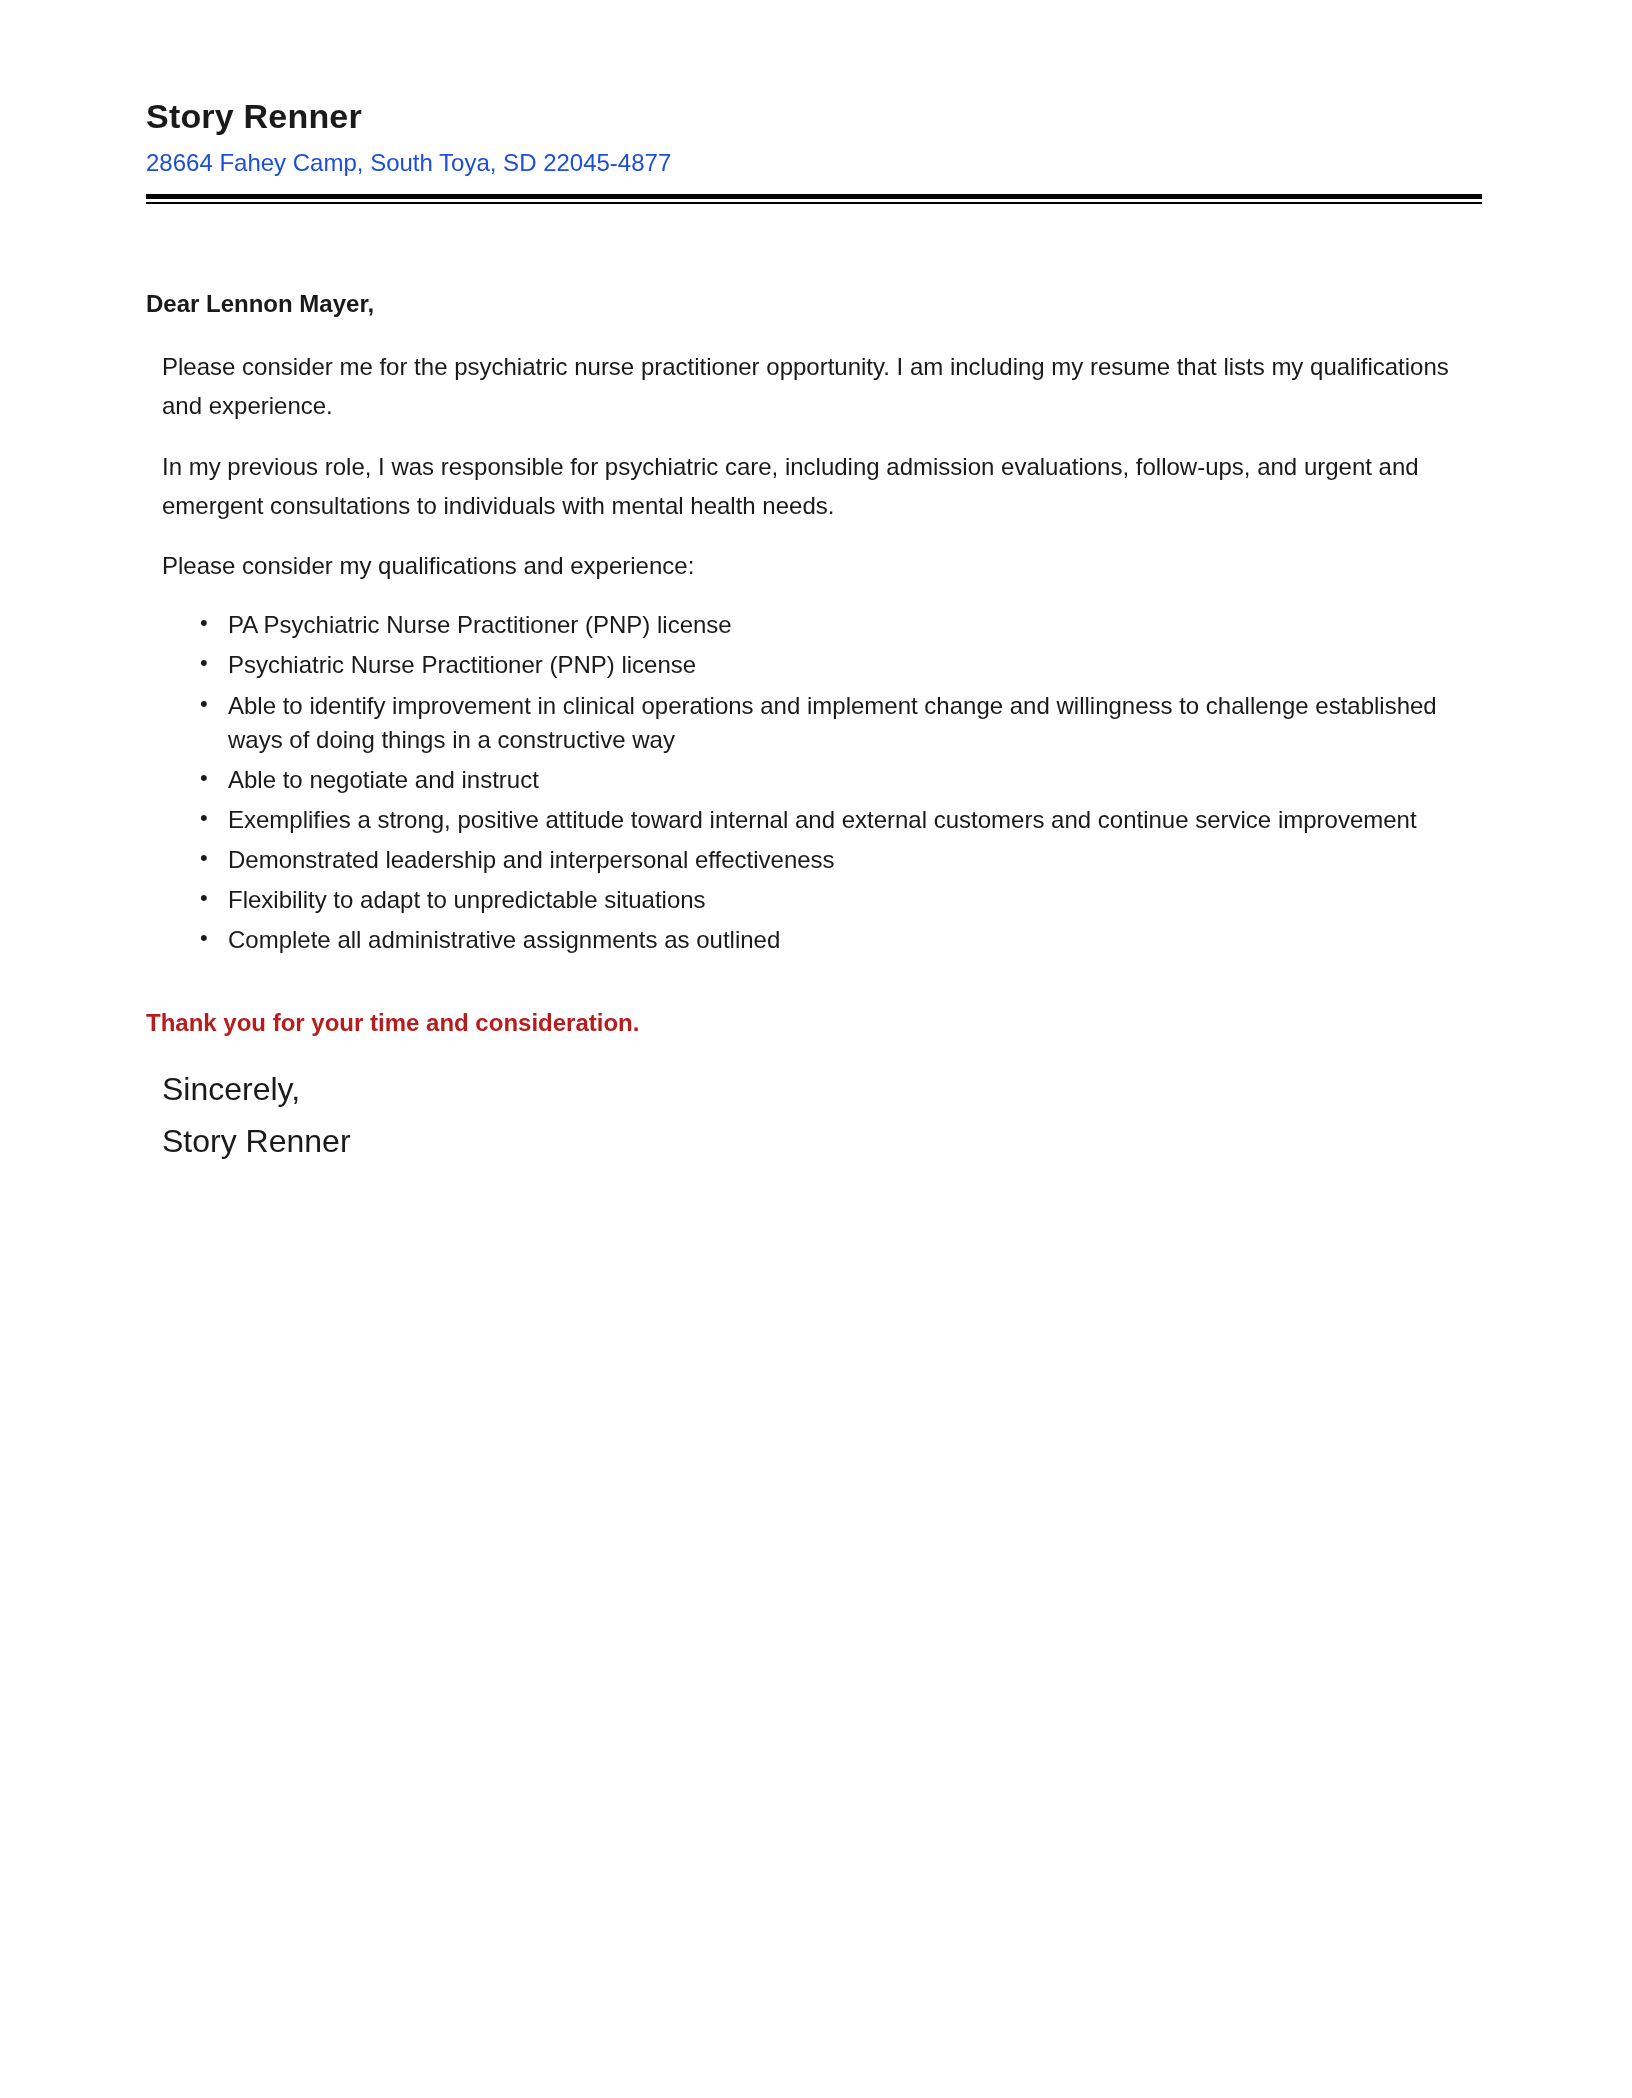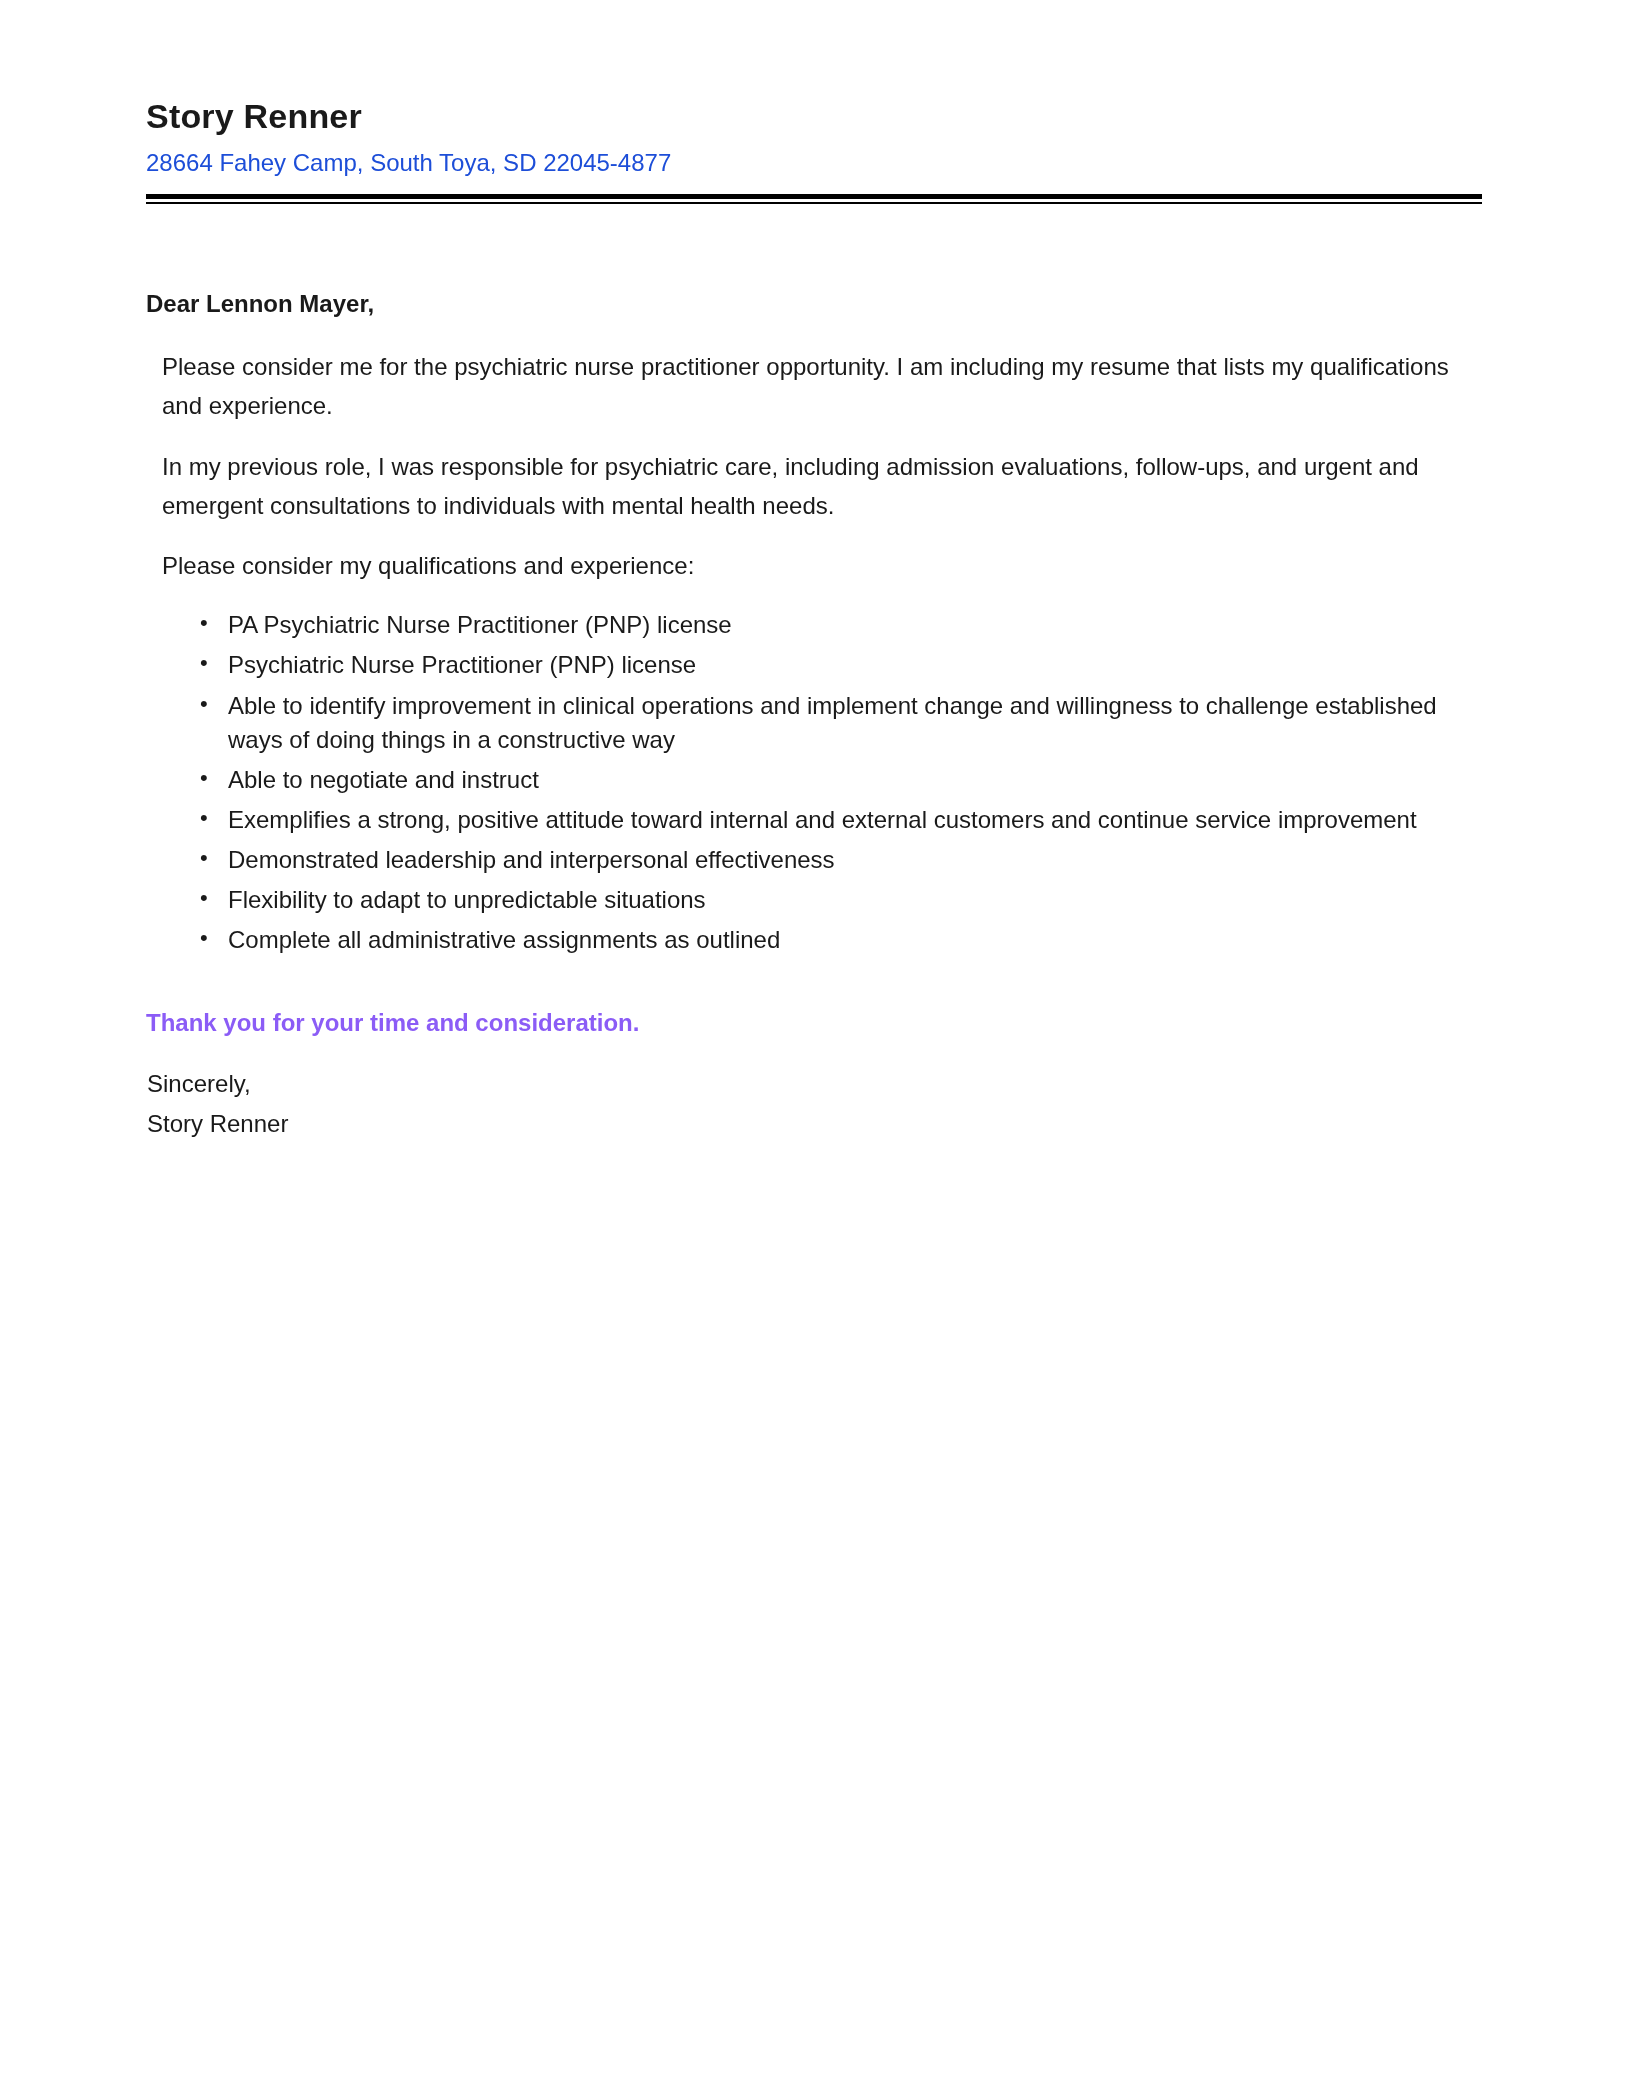--- a/index.html
+++ b/index.html
@@ -95,28 +95,28 @@
     content: "\2022";
     position: absolute;
     left: 0;
     top: -1px;
     font-size: 22px;
     color: #1a1a1a;
   }
   .thanks {
     font-size: 24px;
     font-weight: bold;
-    color: #8b5cf6;
+    color: #b91c1c;
     margin: 52px 0 30px 0;
   }
   .closing {
-    font-size: 24px;
+    font-size: 32px;
     line-height: 1.42;
     color: #1a1a1a;
-    margin: 1px;
+    margin: 16px;
   }
   .closing .sig-name {
     display: block;
     margin-top: 6px;
   }
 </style>
 </head>
 <body>
 
 <div class="page">

